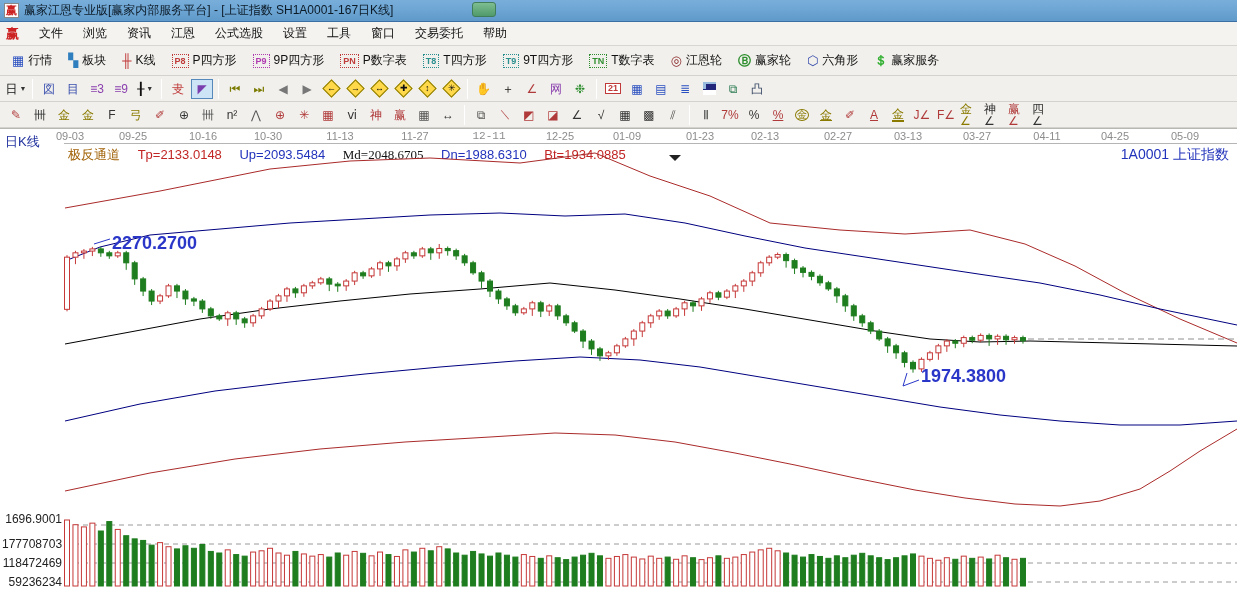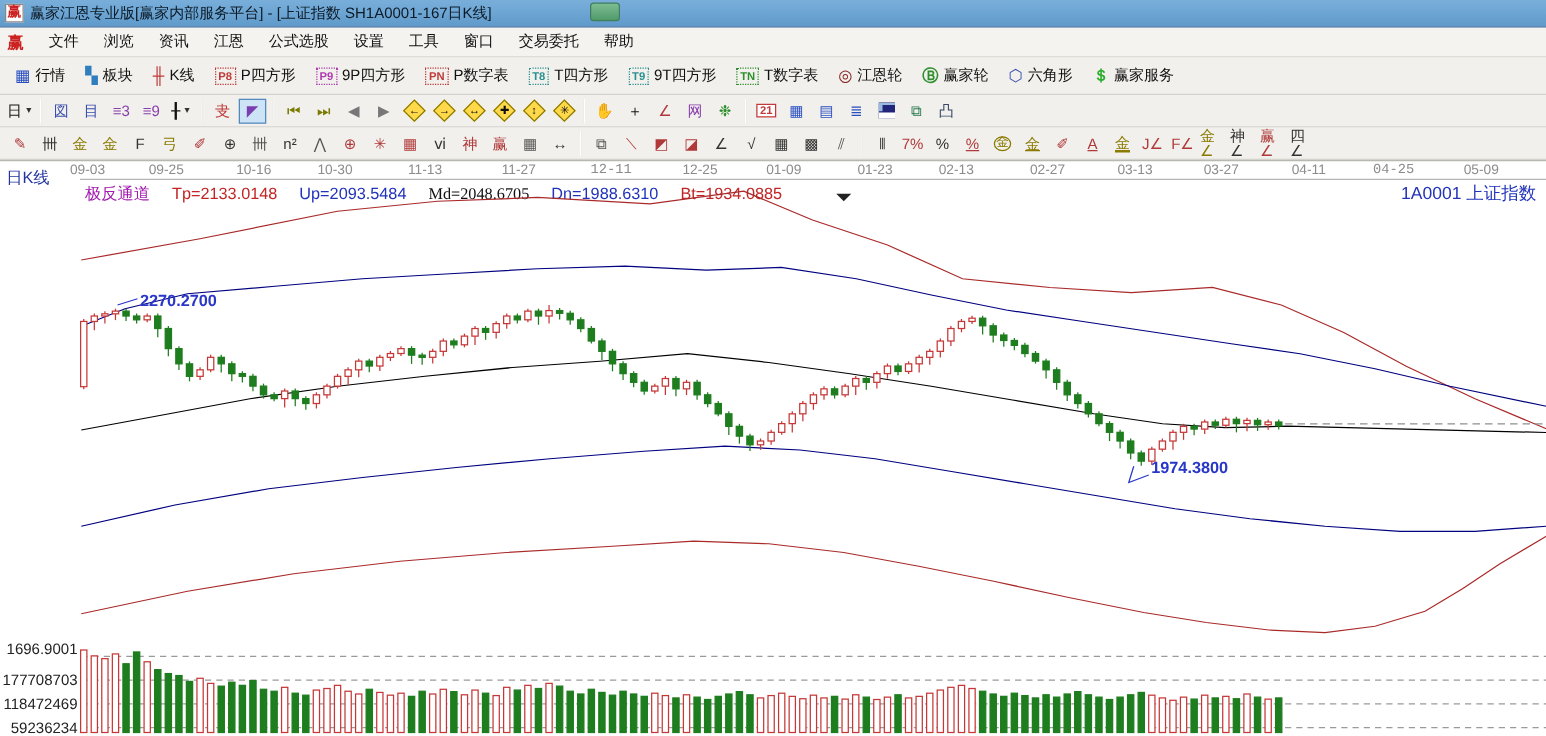--- a/index.html
+++ b/index.html
@@ -48,25 +48,25 @@
   .icon-btn.round .g { border:1px solid currentColor; border-radius:50%; padding:0 1px; font-size:10px; }
 
   
   .chart { position:relative; width:1237px; height:568px; background:#fff; border-top:1px solid #b9b7b1; }
   .pane-label { position:absolute; left:5px; top:4px; color:#22339e; font-size:13px; }
   .dates { position:absolute; left:0; top:1px; width:100%; height:12px; }
   .dates .dt { position:absolute; transform:translateX(-50%); color:#8c8c8c; font-size:11px; }
   .axis-rule { position:absolute; left:64px; right:0; top:14px; border-top:1px solid #b5b5b5; }
   .ind-row { position:absolute; left:68px; top:17px; font-size:13px; white-space:nowrap; }
   .ind-row span { margin-right:14px; }
-  .ind-name { color:#a21caf; }
+  .ind-name { color:#a16207; }
   .v-red { color:#c22525; } .v-blue { color:#2233bb; } .v-blk { color:#111;font-family:Liberation Serif, serif; }
   .sym { position:absolute; right:8px; top:17px; color:#2233bb; font-size:14px; }
   svg.plot { position:absolute; left:0; top:0; }
-  .anno { position:absolute; color:#2936c8; font-size:13px; font-weight:bold; white-space:nowrap; }
+  .anno { position:absolute; color:#2936c8; font-size:18px; font-weight:bold; white-space:nowrap; }
   .vlab { position:absolute; width:60px; text-align:right; color:#222; font-size:12px; }
   .wmark { position:absolute; right:8px; bottom:6px; color:rgba(200,30,30,.88);
     font-family:"DejaVu Serif","Liberation Serif",serif; font-size:31px; font-weight:bold;
     font-style:italic; letter-spacing:7px; }
 </style>
 </head>
 <body>
 
 <div class="titlebar">
   <div class="app-ic">赢</div>
@@ -389,21 +389,21 @@
       <span class="dt" style="left: 415px;">11-27</span>
       <span class="dt" style="left: 489px; font-family: Liberation Mono, monospace;">12-11</span>
       <span class="dt" style="left: 560px;">12-25</span>
       <span class="dt" style="left: 627px;">01-09</span>
       <span class="dt" style="left: 700px;">01-23</span>
       <span class="dt" style="left: 765px;">02-13</span>
       <span class="dt" style="left: 838px;">02-27</span>
       <span class="dt" style="left: 908px;">03-13</span>
       <span class="dt" style="left: 977px;">03-27</span>
       <span class="dt" style="left: 1047px;">04-11</span>
-      <span class="dt" style="left: 1115px; font-family: Liberation Mono, monospace;">04-25</span>
+      <span class="dt" style="left: 1115px;">04-25</span>
       <span class="dt" style="left: 1185px;">05-09</span>
     </div>
   <div class="axis-rule"></div>
 
   <div class="ind-row">
     <span class="ind-name">极反通道</span>
     <span class="v-red">Tp=2133.0148</span>
     <span class="v-blue">Up=2093.5484</span>
     <span class="v-blk">Md=2048.6705</span>
     <span class="v-blue">Dn=1988.6310</span>

